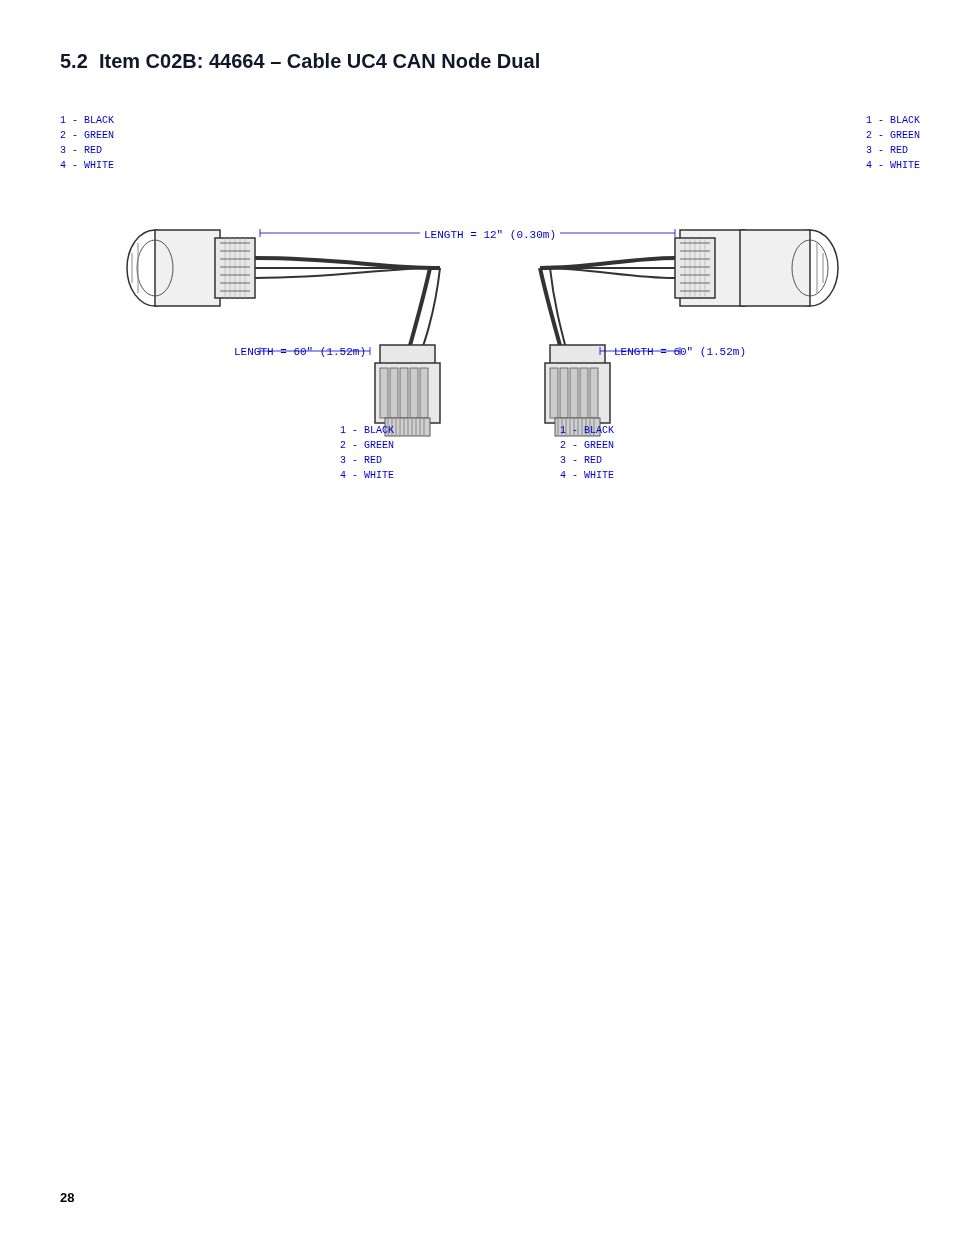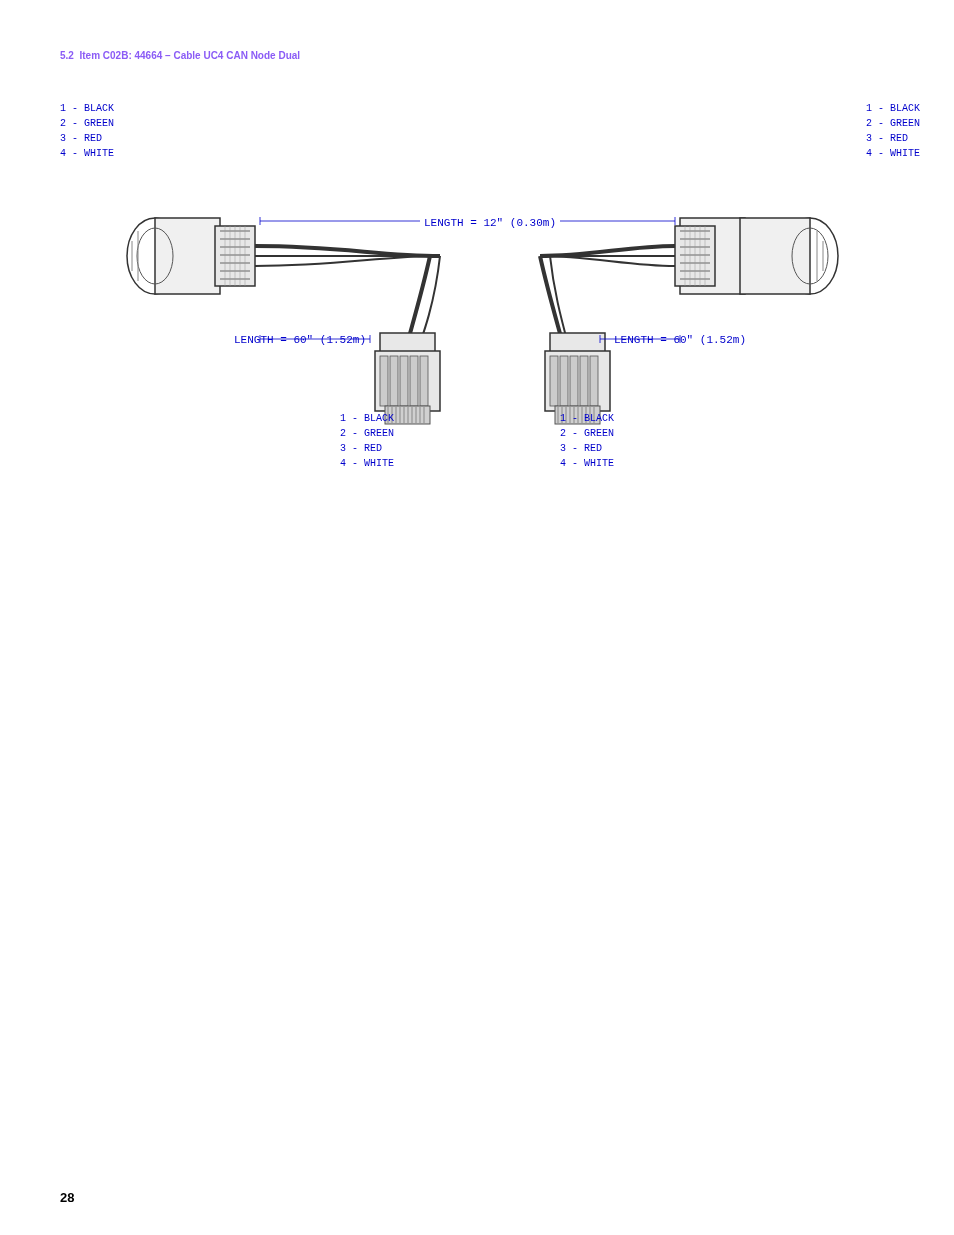--- a/index.html
+++ b/index.html
@@ -12,23 +12,23 @@
     }
 
     .page {
       width: 954px;
       min-height: 1235px;
       padding: 40px 60px;
       position: relative;
     }
 
     .section-title {
-      font-size: 10px;
+      font-size: 20px;
       font-weight: bold;
-      color: #8b5cf6;
+      color: #0f172a;
       margin-bottom: 20px;
       margin-top: 10px;
     }
 
     .diagram-container {
       position: relative;
       width: 860px;
       height: 420px;
       margin: 0 auto;
     }

